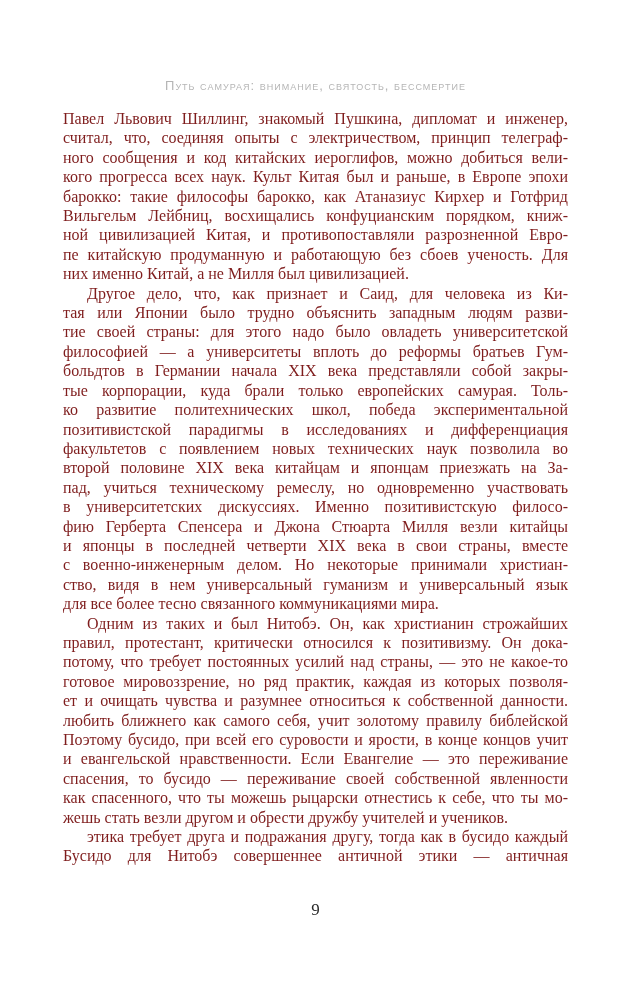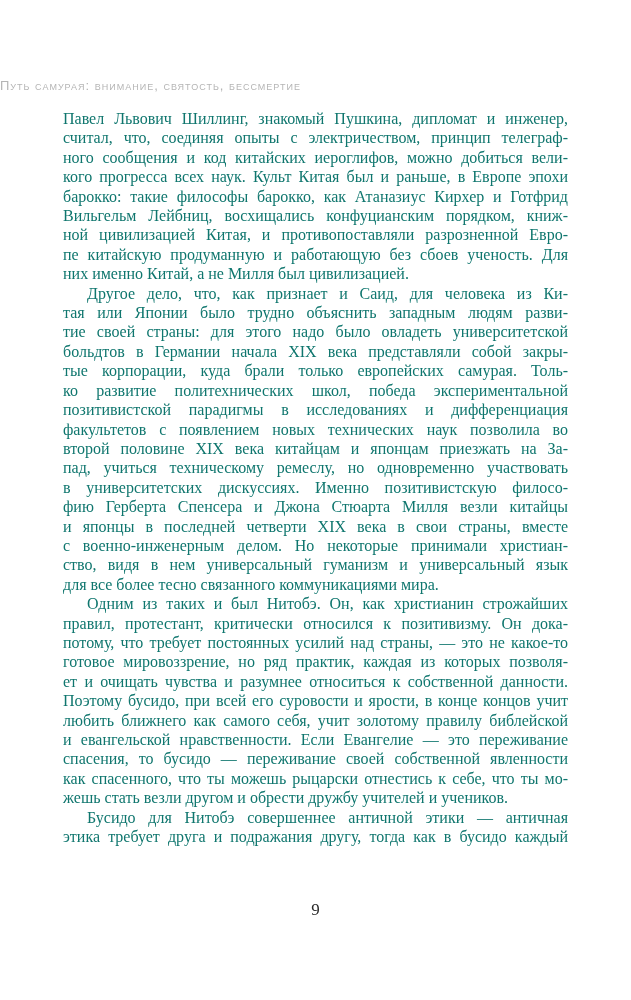--- a/index.html
+++ b/index.html
@@ -9,34 +9,35 @@
     height: 1000px;
     background: #ffffff;
     font-family: "Liberation Serif", serif;
     overflow: hidden;
   }
   .running-header {
     position: absolute;
     top: 78px;
     left: 0;
     width: 100%;
+    text-align: center;
     font-family: "Liberation Sans", sans-serif;
     font-variant: small-caps;
     font-size: 13px;
     letter-spacing: 1px;
     color: #b5b5b5;
   }
   .body-text {
     position: absolute;
     left: 63px;
     top: 109px;
     width: 505px;
     font-size: 16px;
     line-height: 19.4px;
-    color: #0f766e;
+    color: #7f1d1d;
   }
   .para { margin: 0; }
   .para .line {
     text-align: justify;
     text-align-last: justify;
   }
   .para .line.last { text-align-last: left; }
   .para.indent .line:first-child { text-indent: 24px; }
   .page-number {
     position: absolute;
@@ -63,47 +64,48 @@
         <div class="line">барокко: такие философы барокко, как Атаназиус Кирхер и Готфрид</div>
         <div class="line">Вильгельм Лейбниц, восхищались конфуцианским порядком, книж-</div>
         <div class="line">ной цивилизацией Китая, и противопоставляли разрозненной Евро-</div>
         <div class="line">пе китайскую продуманную и работающую без сбоев ученость. Для</div>
         <div class="line last">них именно Китай, а не Милля был цивилизацией.</div>
       </div>
       <div class="para indent">
         <div class="line">Другое дело, что, как признает и Саид, для человека из Ки-</div>
         <div class="line">тая или Японии было трудно объяснить западным людям разви-</div>
         <div class="line">тие своей страны: для этого надо было овладеть университетской</div>
+        <div class="line">философией — а университеты вплоть до реформы братьев Гум-</div>
         <div class="line">больдтов в Германии начала XIX века представляли собой закры-</div>
         <div class="line">тые корпорации, куда брали только европейских самурая. Толь-</div>
         <div class="line">ко развитие политехнических школ, победа экспериментальной</div>
         <div class="line">позитивистской парадигмы в исследованиях и дифференциация</div>
         <div class="line">факультетов с появлением новых технических наук позволила во</div>
         <div class="line">второй половине XIX века китайцам и японцам приезжать на За-</div>
         <div class="line">пад, учиться техническому ремеслу, но одновременно участвовать</div>
         <div class="line">в университетских дискуссиях. Именно позитивистскую филосо-</div>
         <div class="line">фию Герберта Спенсера и Джона Стюарта Милля везли китайцы</div>
         <div class="line">и японцы в последней четверти XIX века в свои страны, вместе</div>
         <div class="line">с военно-инженерным делом. Но некоторые принимали христиан-</div>
         <div class="line">ство, видя в нем универсальный гуманизм и универсальный язык</div>
         <div class="line last">для все более тесно связанного коммуникациями мира.</div>
       </div>
       <div class="para indent">
         <div class="line">Одним из таких и был Нитобэ. Он, как христианин строжайших</div>
         <div class="line">правил, протестант, критически относился к позитивизму. Он дока-</div>
         <div class="line">потому, что требует постоянных усилий над страны, — это не какое-то</div>
         <div class="line">готовое мировоззрение, но ряд практик, каждая из которых позволя-</div>
         <div class="line">ет и очищать чувства и разумнее относиться к собственной данности.</div>
+        <div class="line">любить ближнего как самого себя, учит золотому правилу библейской</div>
         <div class="line">Поэтому бусидо, при всей его суровости и ярости, в конце концов учит</div>
-        <div class="line">любить ближнего как самого себя, учит золотому правилу библейской</div>
         <div class="line">и евангельской нравственности. Если Евангелие — это переживание</div>
         <div class="line">спасения, то бусидо — переживание своей собственной явленности</div>
         <div class="line">как спасенного, что ты можешь рыцарски отнестись к себе, что ты мо-</div>
         <div class="line last">жешь стать везли другом и обрести дружбу учителей и учеников.</div>
       </div>
       <div class="para indent">
+        <div class="line">этика требует друга и подражания другу, тогда как в бусидо каждый</div>
         <div class="line">Бусидо для Нитобэ совершеннее античной этики — античная</div>
-        <div class="line">этика требует друга и подражания другу, тогда как в бусидо каждый</div>
       </div>
     </div>
 
   <div class="page-number">9</div>
 </div>
 
 </body></html>

